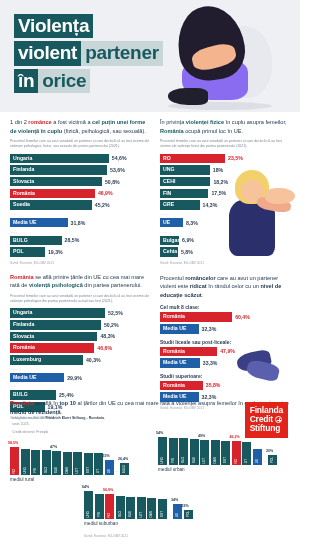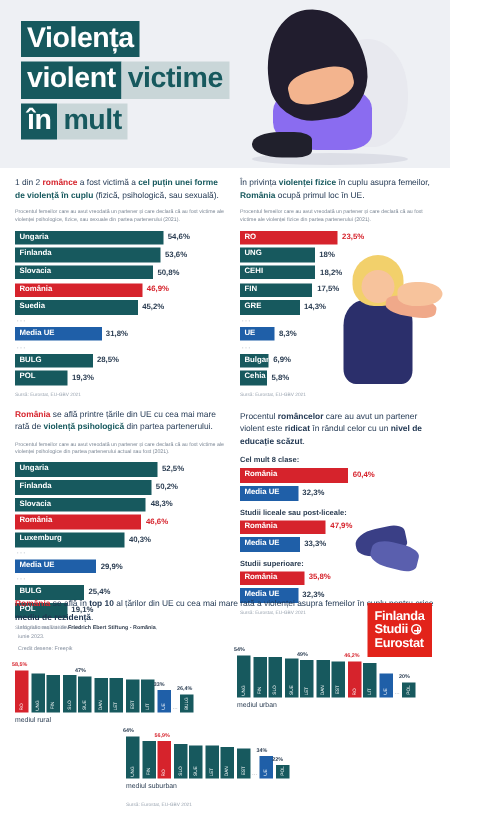--- a/index.html
+++ b/index.html
@@ -171,24 +171,24 @@
 <body>
 
 <div class="page">
 
   <div class="header">
     <div class="title-block">
       <span class="title-line">
         <span class="t-chunk t-dark">Violența</span>
       </span>
       <span class="title-line">
-        <span class="t-chunk t-dark">violent</span><span class="t-chunk t-light">victime</span>
+        <span class="t-chunk t-dark">violent</span><span class="t-chunk t-light">partener</span>
       </span>
       <span class="title-line">
-        <span class="t-chunk t-dark">în</span><span class="t-chunk t-light">mult</span>
+        <span class="t-chunk t-dark">în</span><span class="t-chunk t-light">orice</span>
       </span>
     </div>
     <div class="illus-head">
       <div class="sh-floor"></div>
       <div class="sh-knee"></div>
       <div class="sh-leg"></div>
       <div class="sh-hair"></div>
       <div class="sh-arm"></div>
       <div class="sh-shoe"></div>
     </div>
@@ -584,19 +584,19 @@
     <div class="fline">
       <span>Infografic realizat de </span><b>Friedrich Ebert Stiftung - România</b><span>,</span>
     </div>
     <div class="fline">iunie 2023.</div>
     <div class="fline" style="margin-top:3px">Credit desene: Freepik</div>
   </div>
 
   <div class="logo">
     <div>Finlanda</div>
     <div class="l2">
-      <span>Studii</span>
+      <span>Credit</span>
       <span class="mark"></span>
     </div>
-    <div>Eurostat</div>
+    <div>Stiftung</div>
   </div>
 
 </div>
 
 </body></html>

